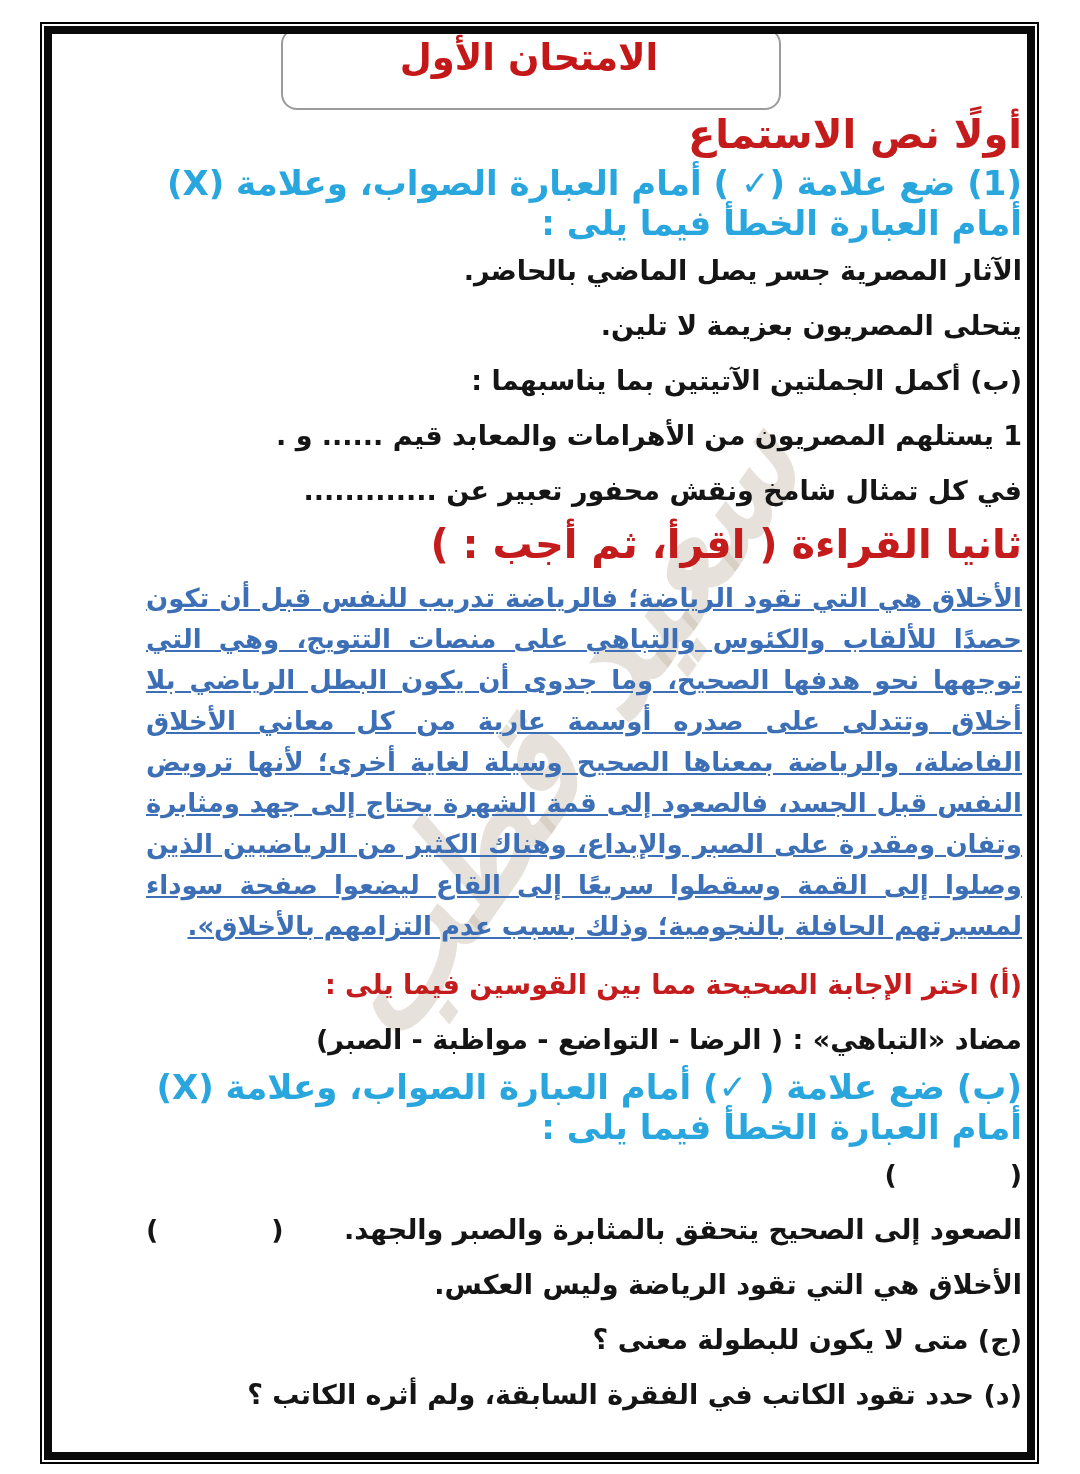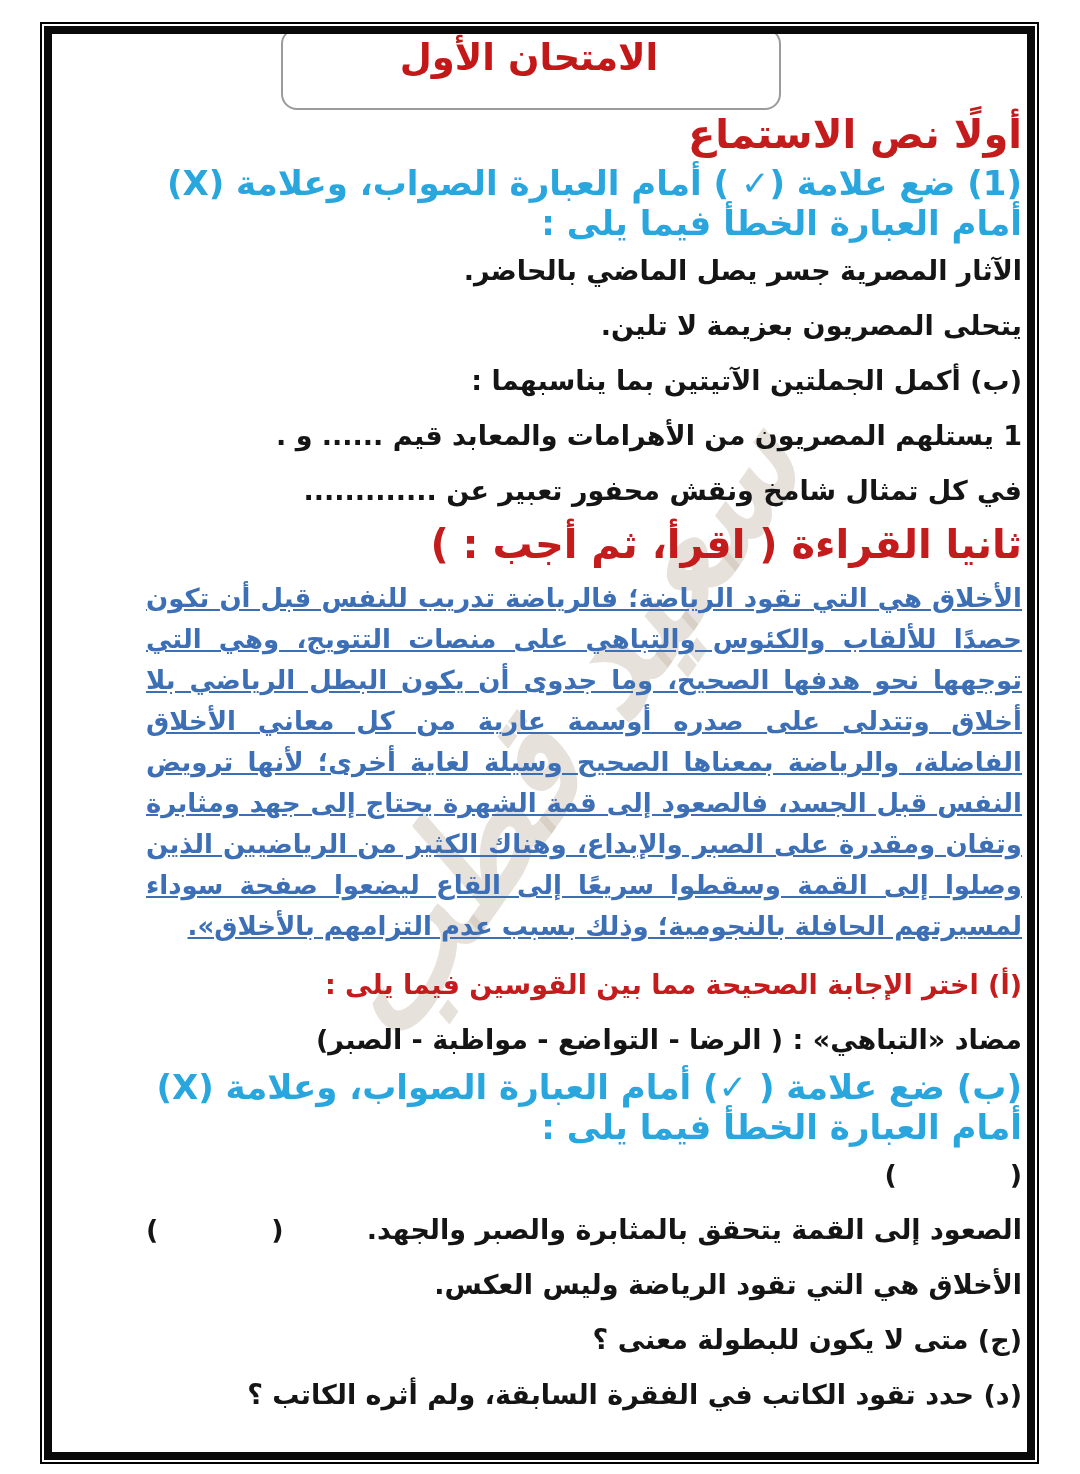--- a/index.html
+++ b/index.html
@@ -110,21 +110,21 @@
 
   <div class="line">
     <span class="txt cyan">(ب) ضع علامة ( ✓) أمام العبارة الصواب، وعلامة (X) أمام العبارة الخطأ فيما يلى :</span>
   </div>
 
   <div class="line tf-row">
     <span class="answer shift">(            )</span>
   </div>
 
   <div class="line tf-row">
-    <span class="txt">الصعود إلى القمة يتحقق بالمثابرة والصبر والجهد.</span>
+    <span class="txt">الصعود إلى الصحيح يتحقق بالمثابرة والصبر والجهد.</span>
     <span class="answer">(            )</span>
   </div>
 
   <div class="line">
     <span class="txt">الأخلاق هي التي تقود الرياضة وليس العكس.</span>
   </div>
 
   <div class="line">
     <span class="txt">(ج) متى لا يكون للبطولة معنى ؟</span>
   </div>

